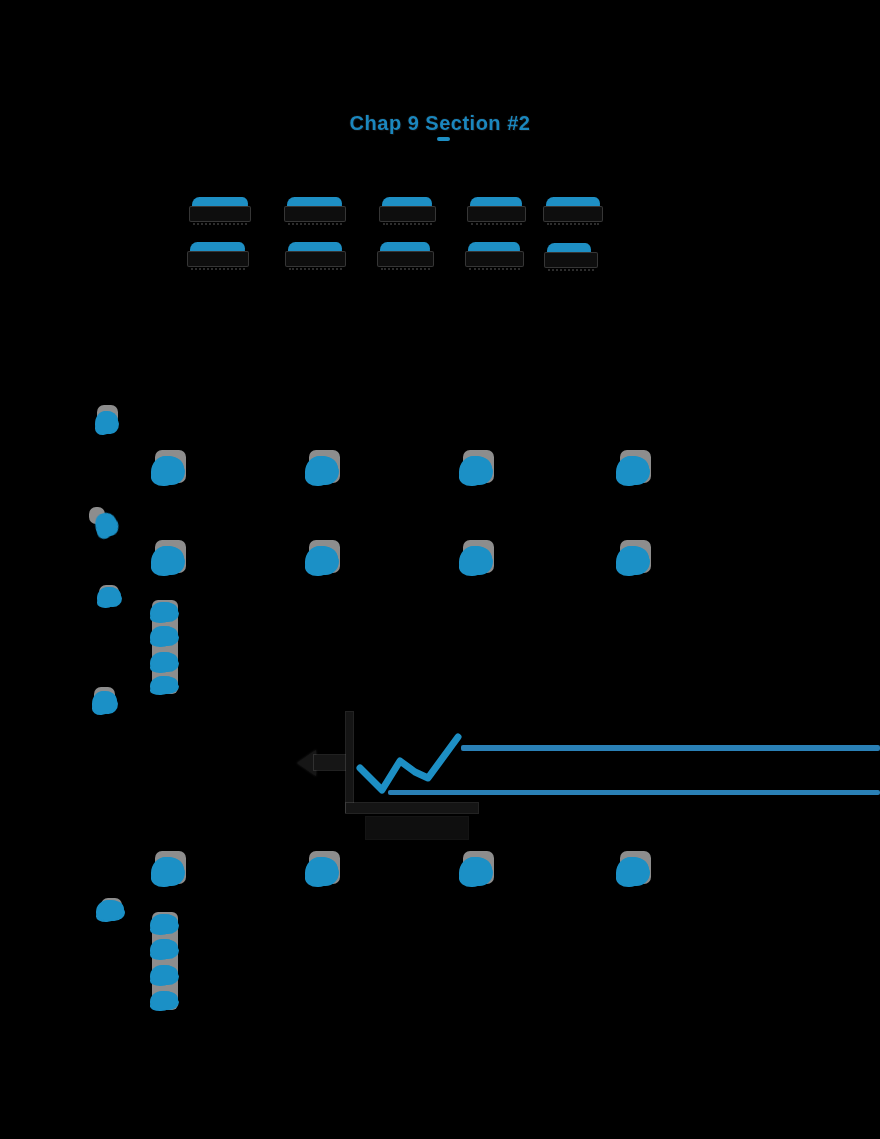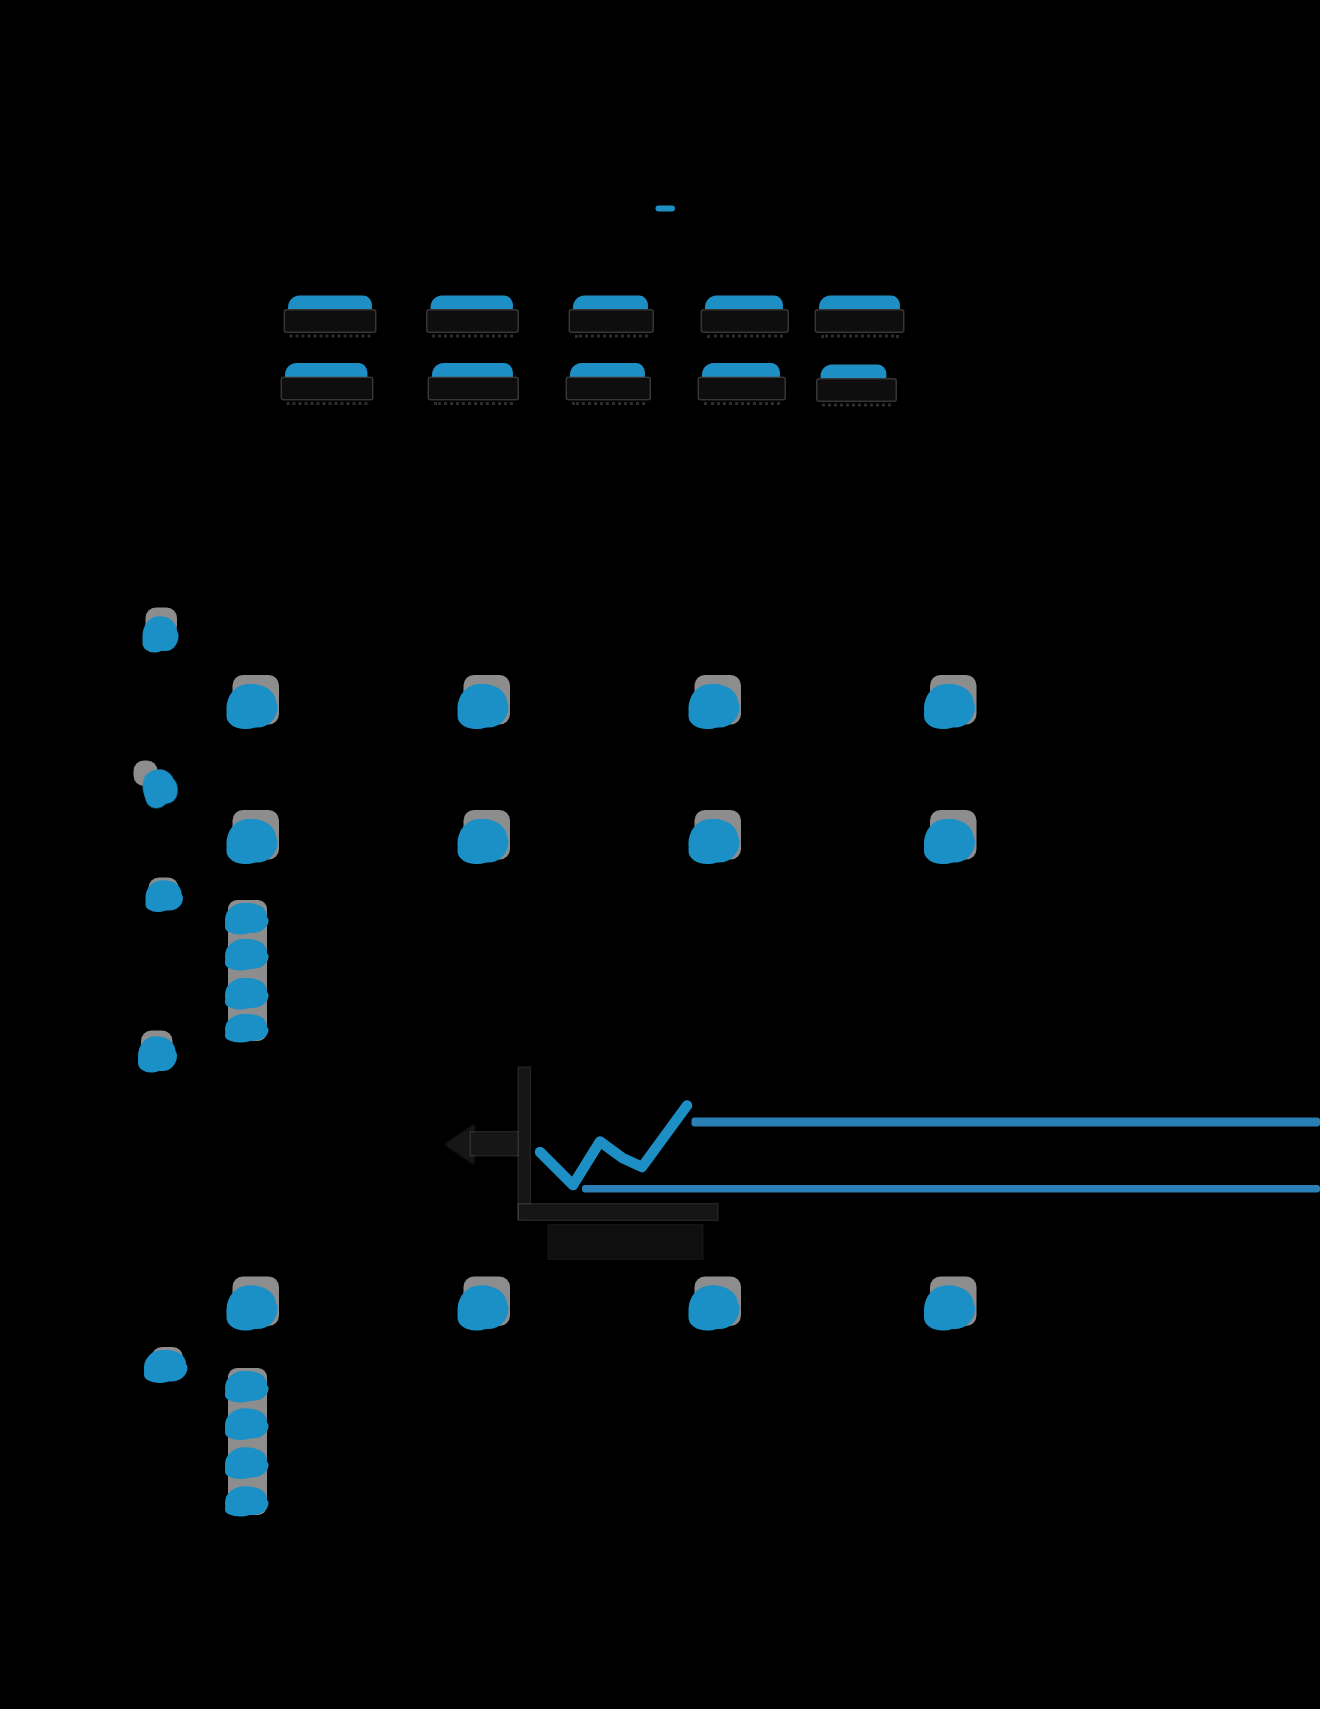--- a/index.html
+++ b/index.html
@@ -41,20 +41,21 @@
   .arrow-head{width:0;height:0;border-top:13px solid transparent;border-bottom:13px solid transparent;
               border-right:19px solid #161616;filter:drop-shadow(0 0 1px rgba(120,120,120,.3));}
 
   .blue-rule{background:#2a80b6;border-radius:2px;}
 </style>
 </head>
 <body>
 
 <div class="canvas">
 
+  <div class="abs title">Chap 9 Section #2</div>
   <div class="abs title-dash" style="left:437px;top:137px;"></div>
 
   <div class="abs">
     <div class="abs scribble-word" style="left:192px;top:197px;width:56px;"></div>
     <div class="abs strike" style="left:189px;top:206px;width:60px;"></div>
     <div class="abs scribble-word" style="left:287px;top:197px;width:55px;"></div>
     <div class="abs strike" style="left:284px;top:206px;width:60px;"></div>
     <div class="abs scribble-word" style="left:382px;top:197px;width:50px;"></div>
     <div class="abs strike" style="left:379px;top:206px;width:55px;"></div>
     <div class="abs scribble-word" style="left:470px;top:197px;width:52px;"></div>

